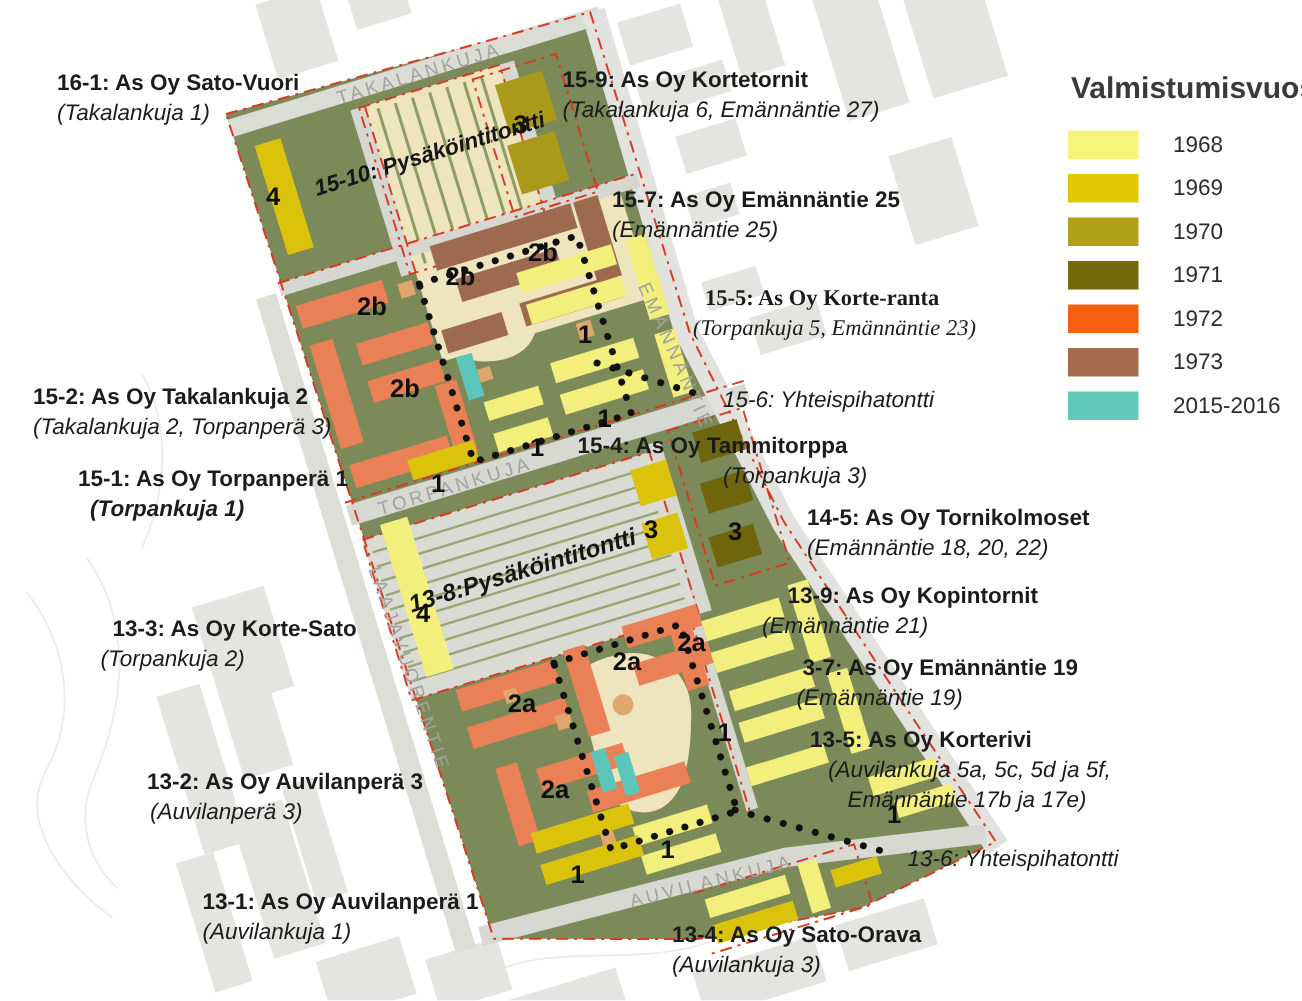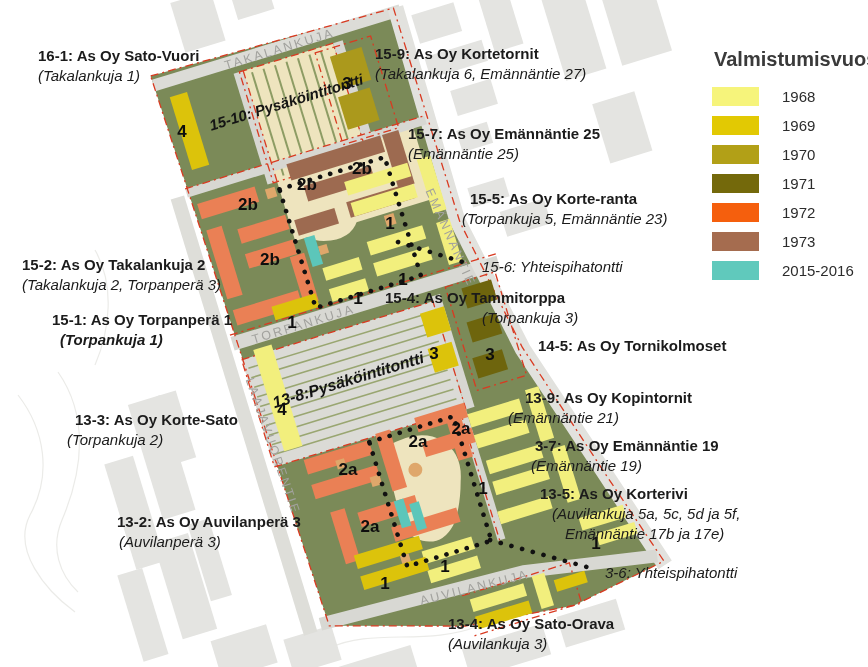--- a/index.html
+++ b/index.html
@@ -252,57 +252,62 @@
         <span class="ln it">(Emännäntie 25)</span>
       </div>
       <div class="map-label" style="left: 22px; top: 255px;">
         <span class="ln b">15-2: As Oy Takalankuja 2</span>
         <span class="ln it">(Takalankuja 2, Torpanperä 3)</span>
       </div>
       <div class="map-label" style="left: 52px; top: 310px;">
         <span class="ln b">15-1: As Oy Torpanperä 1</span>
         <span class="ln it" style="margin-left: 8px; font-weight: bold;">(Torpankuja 1)</span>
       </div>
-      <div class="map-label" style="left: 462px; top: 189px;">
+      <div class="map-label" style="left: 462px; top: 189px; font-family: Liberation Serif, serif;">
         <span class="ln b" style="margin-left: 8px;">15-5: As Oy Korte-ranta</span>
         <span class="ln it">(Torpankuja 5, Emännäntie 23)</span>
       </div>
       <div class="map-label" style="left: 482px; top: 257px;">
         <span class="ln it">15-6: Yhteispihatontti</span>
       </div>
       <div class="map-label" style="left: 385px; top: 288px;">
         <span class="ln b">15-4: As Oy Tammitorppa</span>
         <span class="ln it" style="margin-left: 97px;">(Torpankuja 3)</span>
       </div>
       <div class="map-label" style="left: 538px; top: 336px;">
         <span class="ln b">14-5: As Oy Tornikolmoset</span>
+        <span class="ln it">(Emännäntie 18, 20, 22)</span>
       </div>
       <div class="map-label" style="left: 508px; top: 388px;">
         <span class="ln b" style="margin-left: 17px; text-align: center;">13-9: As Oy Kopintornit</span>
         <span class="ln it">(Emännäntie 21)</span>
       </div>
       <div class="map-label" style="left: 531px; top: 436px;">
         <span class="ln b" style="margin-left: 4px;">3-7: As Oy Emännäntie 19</span>
         <span class="ln it">(Emännäntie 19)</span>
       </div>
       <div class="map-label" style="left: 540px; top: 484px;">
         <span class="ln b">13-5: As Oy Korterivi</span>
         <span class="ln it" style="margin-left: 12px;">(Auvilankuja 5a, 5c, 5d ja 5f,</span>
         <span class="ln it" style="margin-left: 25px;">Emännäntie 17b ja 17e)</span>
       </div>
       <div class="map-label" style="left: 605px; top: 563px;">
-        <span class="ln it">3-6: Yhteispihatontti</span>
+        <span class="ln it">13-6: Yhteispihatontti</span>
       </div>
       <div class="map-label" style="left: 67px; top: 410px;">
         <span class="ln b" style="margin-left: 8px;">13-3: As Oy Korte-Sato</span>
         <span class="ln it">(Torpankuja 2)</span>
       </div>
-      <div class="map-label" style="left: 117px; top: 512px;">
+      <div class="map-label" style="left: 98px; top: 512px;">
         <span class="ln b">13-2: As Oy Auvilanperä 3</span>
         <span class="ln it" style="margin-left: 2px;">(Auvilanperä 3)</span>
+      </div>
+      <div class="map-label" style="left: 135px; top: 592px;">
+        <span class="ln b">13-1: As Oy Auvilanperä 1</span>
+        <span class="ln it">(Auvilankuja 1)</span>
       </div>
       <div class="map-label" style="left: 448px; top: 614px;">
         <span class="ln b">13-4: As Oy Sato-Orava</span>
         <span class="ln it">(Auvilankuja 3)</span>
       </div>
     </div>
 
 <div class="legend">
   <div class="legend-title">Valmistumisvuosi</div>
   <div id="legend-items">

